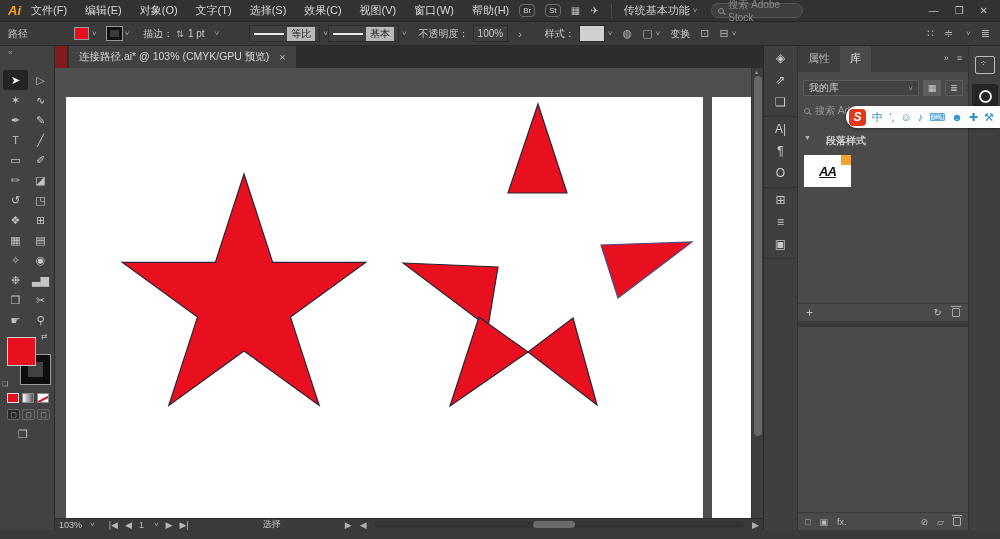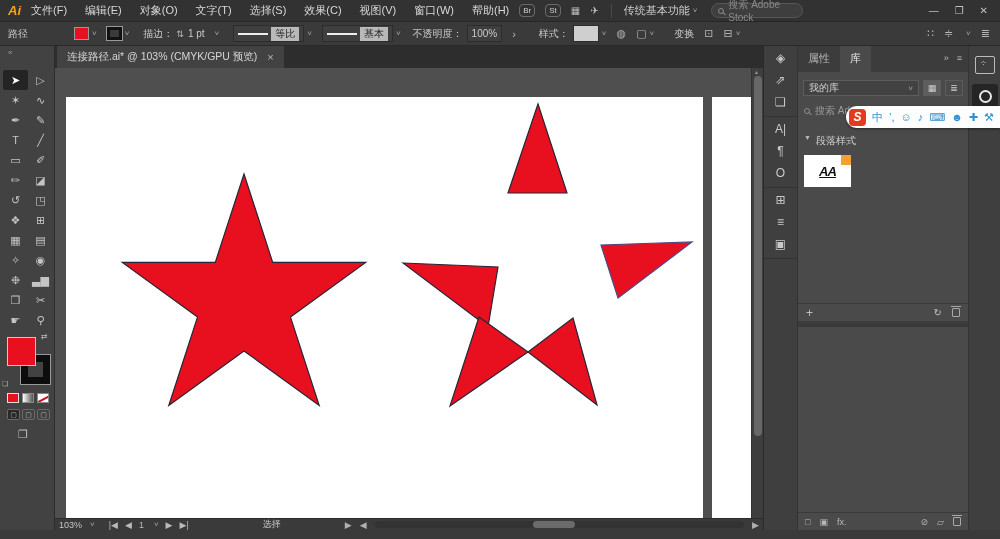--- a/index.html
+++ b/index.html
@@ -56,21 +56,21 @@
   .mini-sw.grad { left:22px; background:linear-gradient(90deg,#fff,#555); }
   .mini-sw.none { left:37px; background:#fff; position:absolute; overflow:hidden; }
   .mini-sw.none::after { content:""; position:absolute; left:-2px; top:4px; width:16px; height:2px; background:#d01020; transform:rotate(-28deg); }
   .drawmode { position:absolute; top:363px; width:13px; height:11px; border:1px solid #6a6a6a; border-radius:2px;
     color:#b5b5b5; font-size:7px; text-align:center; line-height:9px; }
   .dm1 { left:7px; background:#282828; } .dm2 { left:22px; } .dm3 { left:37px; }
   .screenmode { position:absolute; left:18px; top:382px; color:#bdbdbd; font-size:11px; }
 
   
   .docarea { position:absolute; left:55px; top:46px; width:708px; height:484px; }
-  .tabbar { position:absolute; left:0; top:0; width:708px; height:22px; background:#2d2d2d; }
+  .tabbar { position:absolute; left:12px; top:0; width:708px; height:22px; background:#2d2d2d; }
   .doctab { position:absolute; left:2px; top:0; height:22px; background:#424242; display:flex; align-items:center;
     gap:10px; padding:0 10px; color:#d6d6d6; font-size:10.5px; }
   .tab-close { color:#b5b5b5; font-size:11px; }
   .canvas { position:absolute; left:0; top:22px; width:696px; height:450px; background:#4f4f4f; }
   .vscroll { position:absolute; left:696px; top:22px; width:12px; height:450px; background:#3e3e3e; border-left:1px solid #333; }
   .vthumb { position:absolute; left:2px; top:8px; width:8px; height:360px; background:#676767; border-radius:4px; }
   .vs-arrow { position:absolute; left:3px; top:0; color:#999; font-size:6px; }
 
   .statusbar { position:absolute; left:0; top:472px; width:708px; height:12px; background:#3a3a3a;
     border-top:1px solid #2c2c2c; display:flex; align-items:center; color:#c6c6c6; font-size:9px; }
@@ -92,21 +92,21 @@
   .ptab { padding:5px 10px 6px; }
   .ptab.active { background:#4a4a4a; color:#e4e4e4; }
   .ptab-ics { position:absolute; right:6px; top:7px; display:flex; gap:8px; color:#bbb; font-size:9px; }
   .pbody { position:absolute; left:0; top:26px; width:170px; height:249px; background:#4a4a4a; }
   .lib-row { display:flex; align-items:center; margin:8px 5px 0; gap:4px; }
   .lib-select { flex:1; height:16px; background:#424242; border:1px solid #5c5c5c; color:#d0d0d0; font-size:10px;
     display:flex; align-items:center; justify-content:space-between; padding:0 5px; }
   .view-btn { width:18px; height:16px; border:1px solid #5c5c5c; color:#cfcfcf; font-size:9px; text-align:center; line-height:15px; }
   .view-btn.active { background:#5e5e5e; }
   .lib-search { display:flex; align-items:center; gap:5px; margin:8px 6px 0; color:#9a9a9a; font-size:10px; }
-  .lib-section { margin:16px 6px 0; color:#cfcfcf; font-size:10px; display:flex; gap:5px; align-items:flex-start; }
+  .lib-section { margin:16px 6px 0; color:#cfcfcf; font-size:10px; display:flex; gap:15px; align-items:flex-start;font-weight:bold; }
   .disc { font-size:7px; color:#b5b5b5; }
   .aa-thumb { position:relative; margin:7px 0 0 6px; width:47px; height:32px; background:#fff; display:flex;
     align-items:center; justify-content:center; }
   .aa-text { font-weight:bold; font-style:italic; font-size:13px; color:#111; letter-spacing:-1px;text-decoration:underline; }
   .aa-corner { position:absolute; right:0; top:0; width:10px; height:10px; background:#f0a330; }
   .pfoot1 { position:absolute; left:0; top:231px; width:170px; height:18px; border-top:1px solid #3a3a3a;
     display:flex; align-items:center; color:#c0c0c0; font-size:12px; }
   .pfoot1 .plus { margin-left:8px; }
   .pfoot1 .r { margin-left:auto; display:flex; gap:10px; padding-right:8px; font-size:10px; align-items:center; }
   .pbody2 { position:absolute; left:0; top:278px; width:170px; height:188px; background:#4a4a4a; border-top:3px solid #383838; }
@@ -176,42 +176,42 @@
   <div class="controlbar">
     <span class="cb-label">路径</span>
     <span class="swatch-fill"></span>
     <span class="chev">˅</span>
     <span class="swatch-stroke"></span>
     <span class="chev">˅</span>
     <span class="cb-label" style="margin-left:14px">描边：</span>
     <span class="cb-ic" style="margin-left:3px;font-size:9px">⇅</span>
     <span class="cb-label" style="margin-left:4px">1 pt</span>
     <span class="chev" style="margin-left:10px">˅</span>
-    <span class="cb-field" style="margin-left:14px">
+    <span class="cb-field" style="margin-left:30px">
       <span class="linebar"></span>
       <span class="chip">等比</span>
     </span>
     <span class="chev">˅</span>
-    <span class="cb-field" style="margin-left:10px">
+    <span class="cb-field" style="margin-left:0">
       <span class="linebar"></span>
       <span class="chip">基本</span>
     </span>
     <span class="chev">˅</span>
     <span class="cb-label" style="margin-left:12px">不透明度：</span>
     <span class="cb-field">
       <span>100%</span>
     </span>
     <span class="cb-ic">›</span>
     <span class="cb-label" style="margin-left:23px">样式：</span>
     <span class="cb-field" style="width:26px;background:#cfcfcf"></span>
     <span class="chev">˅</span>
     <span class="cb-ic">◍</span>
     <span class="cb-ic">▢</span>
     <span class="chev">˅</span>
-    <span class="cb-label" style="margin-left:20px">变换</span>
+    <span class="cb-label" style="margin-left:10px">变换</span>
     <span class="cb-ic">⊡</span>
     <span class="cb-ic">⊟</span>
     <span class="chev">˅</span>
     <div class="cb-right">
       <span>∷</span>
       <span>≑</span>
       <span class="chev">˅</span>
       <span>≣</span>
     </div>
   </div>

